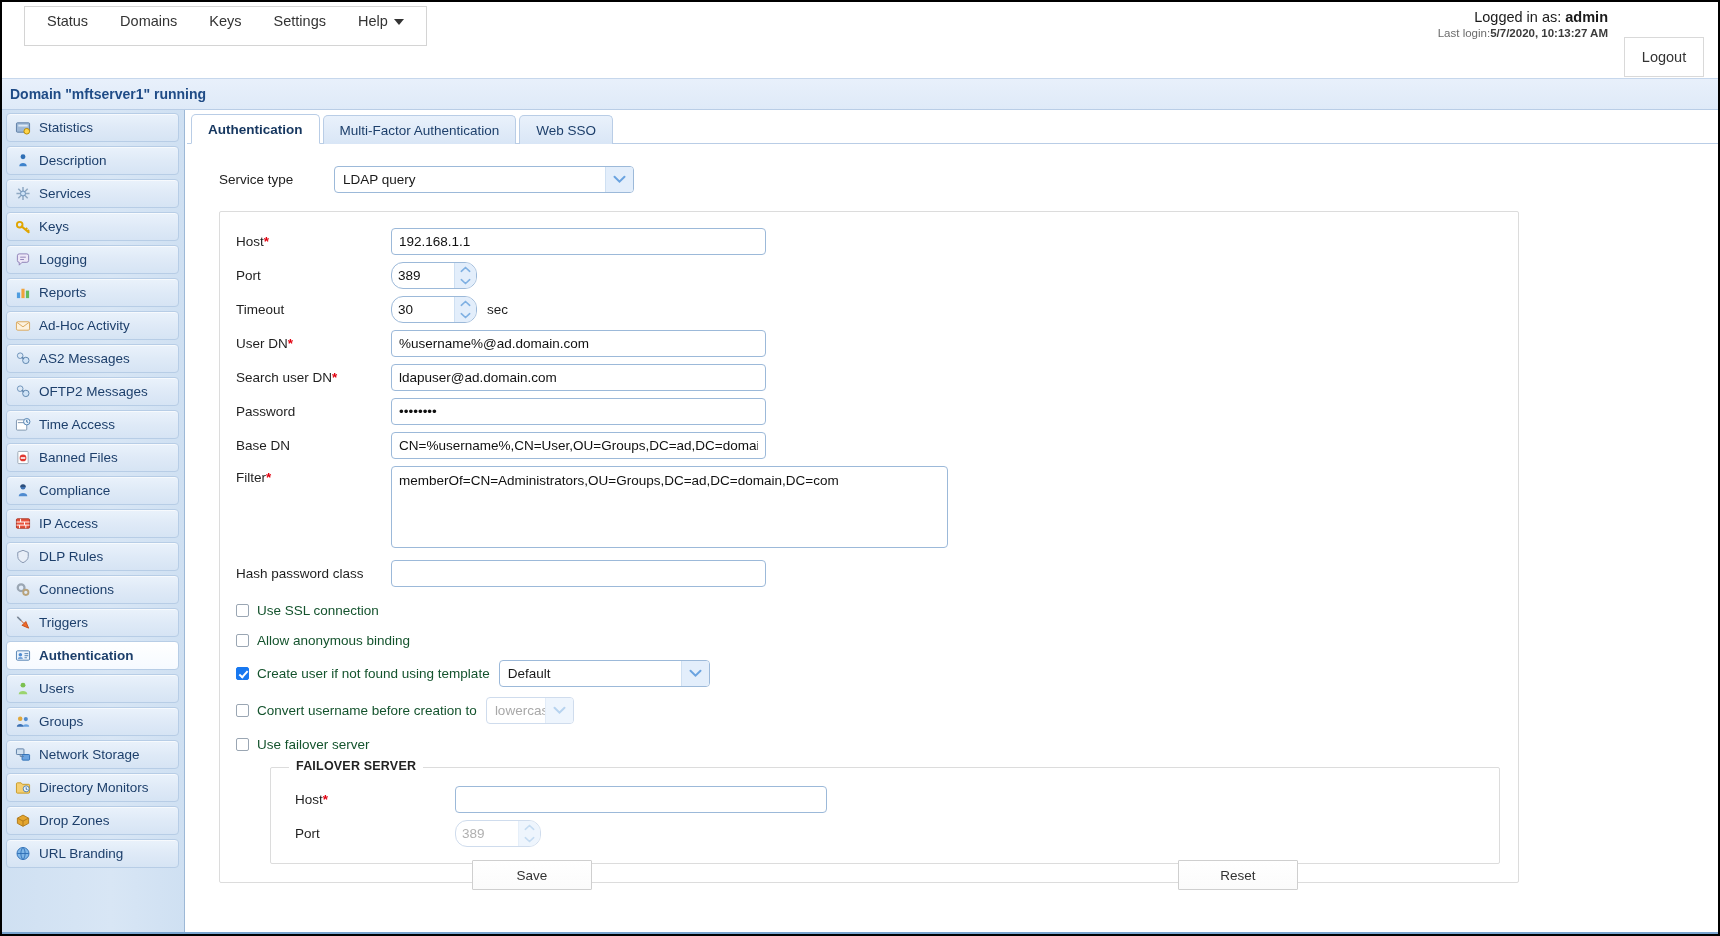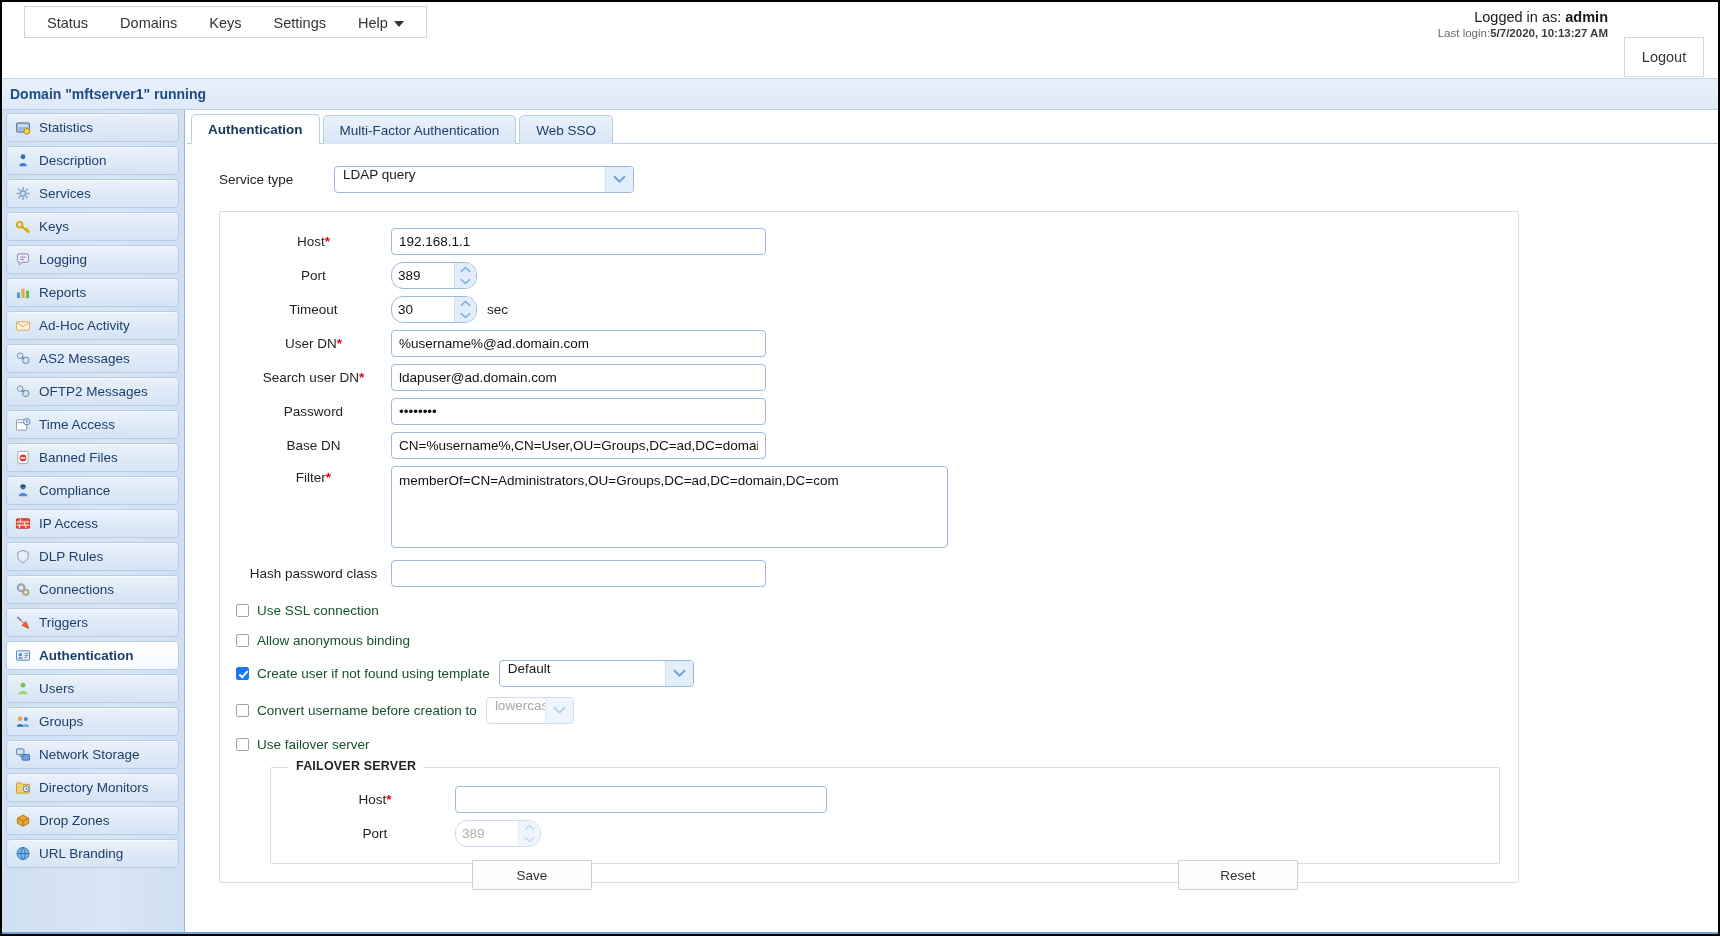--- a/index.html
+++ b/index.html
@@ -18,24 +18,24 @@
     overflow: hidden;
   }
 
   
   .topbar {
     position: absolute; left: 0; top: 0; right: 0; height: 76px;
     background: #fff;
   }
   .menubar {
     position: absolute; left: 22px; top: 4px;
-    height: 32px;
+    height: 40px;
     border: 1px solid #d4d4d4;
     background: #fff;
-    display: flex; align-items: flex-end;
+    display: flex; align-items: flex-start;
     padding: 0 6px;
   }
   .menu-item {
     padding: 6px 16px;
     font-size: 14.5px;
     color: #333;
     cursor: pointer;
     white-space: nowrap;
     display: flex; align-items: center; gap: 6px;
   }
@@ -170,21 +170,21 @@
     display: flex; align-items: center;
     margin: 22px 0 0 34px;
   }
   .svc-label { font-size: 13.5px; color: #222; width: 115px; }
   .select-ctl {
     position: relative;
     height: 27px;
     border: 1px solid #9cb9d9;
     border-radius: 4px;
     background: #fff;
-    display: flex; 
+    display: flex; align-items: center;
     padding: 0 0 0 8px;
     font-size: 13.5px;
     color: #1a1a1a;
     cursor: pointer;
   }
   .select-ctl .sel-txt { flex: 1 1 auto; white-space: nowrap; overflow: hidden; }
   .sel-arrow {
     width: 28px; height: 25px;
     flex: 0 0 28px;
     background: #e3eefb;
@@ -209,21 +209,20 @@
   .frow {
     display: flex; align-items: center;
     margin-bottom: 7px;
     padding-left: 16px;
   }
   .flabel {
     width: 155px;
     flex: 0 0 155px;
     font-size: 13.5px;
     color: #1f1f1f;
-    text-align: center;
   }
   .req { color: #e2000f; font-weight: bold; }
   .tinput {
     height: 27px;
     border: 1px solid #9cb9d9;
     border-radius: 4px;
     padding: 0 7px;
     font-size: 13.5px;
     font-family: "Liberation Sans", sans-serif;
     color: #111;
@@ -700,21 +699,21 @@
           </div>
 
           <div class="cbrow">
             <span class="cbox"></span>
             <span class="cblabel">Allow anonymous binding</span>
           </div>
 
           <div class="cbrow" style="height:29px;">
             <span class="cbox checked"></span>
             <span class="cblabel">Create user if not found using template</span>
-            <div class="select-ctl" style="width:195px;margin-left:9px;">
+            <div class="select-ctl" style="width:211px;margin-left:9px;">
               <span class="sel-txt">Default</span>
               <span class="sel-arrow">
                 <svg width="13" height="9" viewBox="0 0 13 9">
                     <path d="M1.5 1.8 L6.5 6.6 L11.5 1.8" stroke="#6aa3e0" stroke-width="2" fill="none" stroke-linecap="round"></path>
                   </svg>
               </span>
             </div>
           </div>
 
           <div class="cbrow" style="height:29px;">

